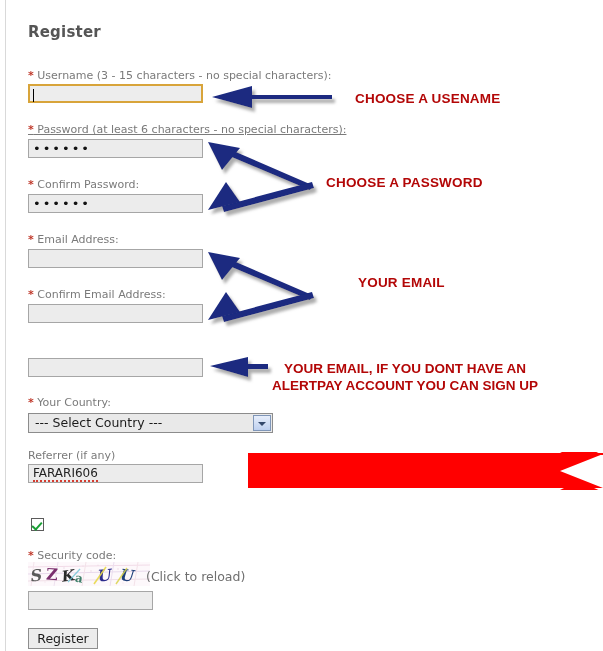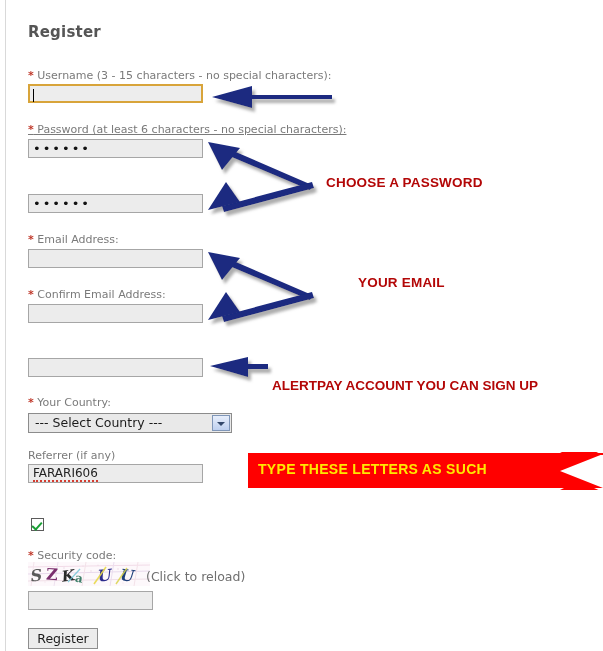--- a/index.html
+++ b/index.html
@@ -108,21 +108,21 @@
     white-space: nowrap;
   }
   .spell {
     border-bottom: 2px dotted #d43b2f;
     padding-bottom: 0px;
   }
   .select-box {
     position: absolute;
     left: 28px;
     top: 413px;
-    width: 204px;
+    width: 245px;
     height: 20px;
     box-sizing: border-box;
     background: #e9e9e9;
     border: 1px solid #8c8c8c;
     font-size: 12.5px;
     color: #1b1b1b;
     line-height: 18px;
     padding-left: 6px;
   }
   .select-arrow {
@@ -259,20 +259,21 @@
     <div class="page-title">Register</div>
 
     <div class="field-label" style="left:28px; top:69px;"><span class="req">*</span><span> Username (3 - 15 characters - no special characters):</span></div>
     <input class="txt-input focused" style="left: 28px; top: 84px; width: 175px;" type="text" placeholder="">
     <div class="caret"></div>
 
     <div class="field-label" style="left:28px; top:123px;text-decoration:underline;"><span class="req">*</span><span> Password (at least 6 characters - no special characters):</span></div>
     <div class="txt-input" style="left:28px; top:139px; width:175px;"></div>
     <div class="pw-dots" style="left:28px; top:139px;">••••••</div>
 
+    <div class="field-label" style="left:28px; top:178px;"><span class="req">*</span><span> Confirm Password:</span></div>
     <div class="txt-input" style="left:28px; top:194px; width:175px;"></div>
     <div class="pw-dots" style="left:28px; top:194px;">••••••</div>
 
     <div class="field-label" style="left:28px; top:233px;"><span class="req">*</span><span> Email Address:</span></div>
     <input class="txt-input" style="left: 28px; top: 249px; width: 175px;" type="text" placeholder="">
 
     <div class="field-label" style="left:28px; top:288px;"><span class="req">*</span><span> Confirm Email Address:</span></div>
     <input class="txt-input" style="left: 28px; top: 304px; width: 175px;" type="text" placeholder="">
 
     <input class="txt-input" style="left: 28px; top: 358px; width: 175px;" type="text" placeholder="">
@@ -375,21 +376,21 @@
       <path d="M575 454 L603 454 L603 488 L575 488 L540 471 Z" fill="#ff0000"></path>
       <path d="M603 450 L556 471 L603 492 Z" fill="#ffffff"></path>
       <path d="M248 453 L603 453 L603 455 L248 455 Z" fill="#ff0000"></path>
     </g>
   </svg>
 
   <svg class="arrow-layer">
     <path d="M248 454 L603 454 L560 471 L603 488 L248 488 Z" fill="#ff0000"></path>
   </svg>
 
+  <div class="annot" style="left:355px; top:91px;">CHOOSE A USENAME</div>
   <div class="annot" style="left:326px; top:175px;">CHOOSE A PASSWORD</div>
   <div class="annot" style="left:358px; top:275px;">YOUR EMAIL</div>
   <div class="annot-2l" style="left:272px; top:360px;">
-    <br>
+    <span>YOUR EMAIL, IF YOU DONT HAVE AN</span><br>
     <span>ALERTPAY ACCOUNT YOU CAN SIGN UP</span>
   </div>
-  <div class="banner-text">TYPE THESE LETTERS AS SUCH</div>
 
 </div>
 
 </body></html>

